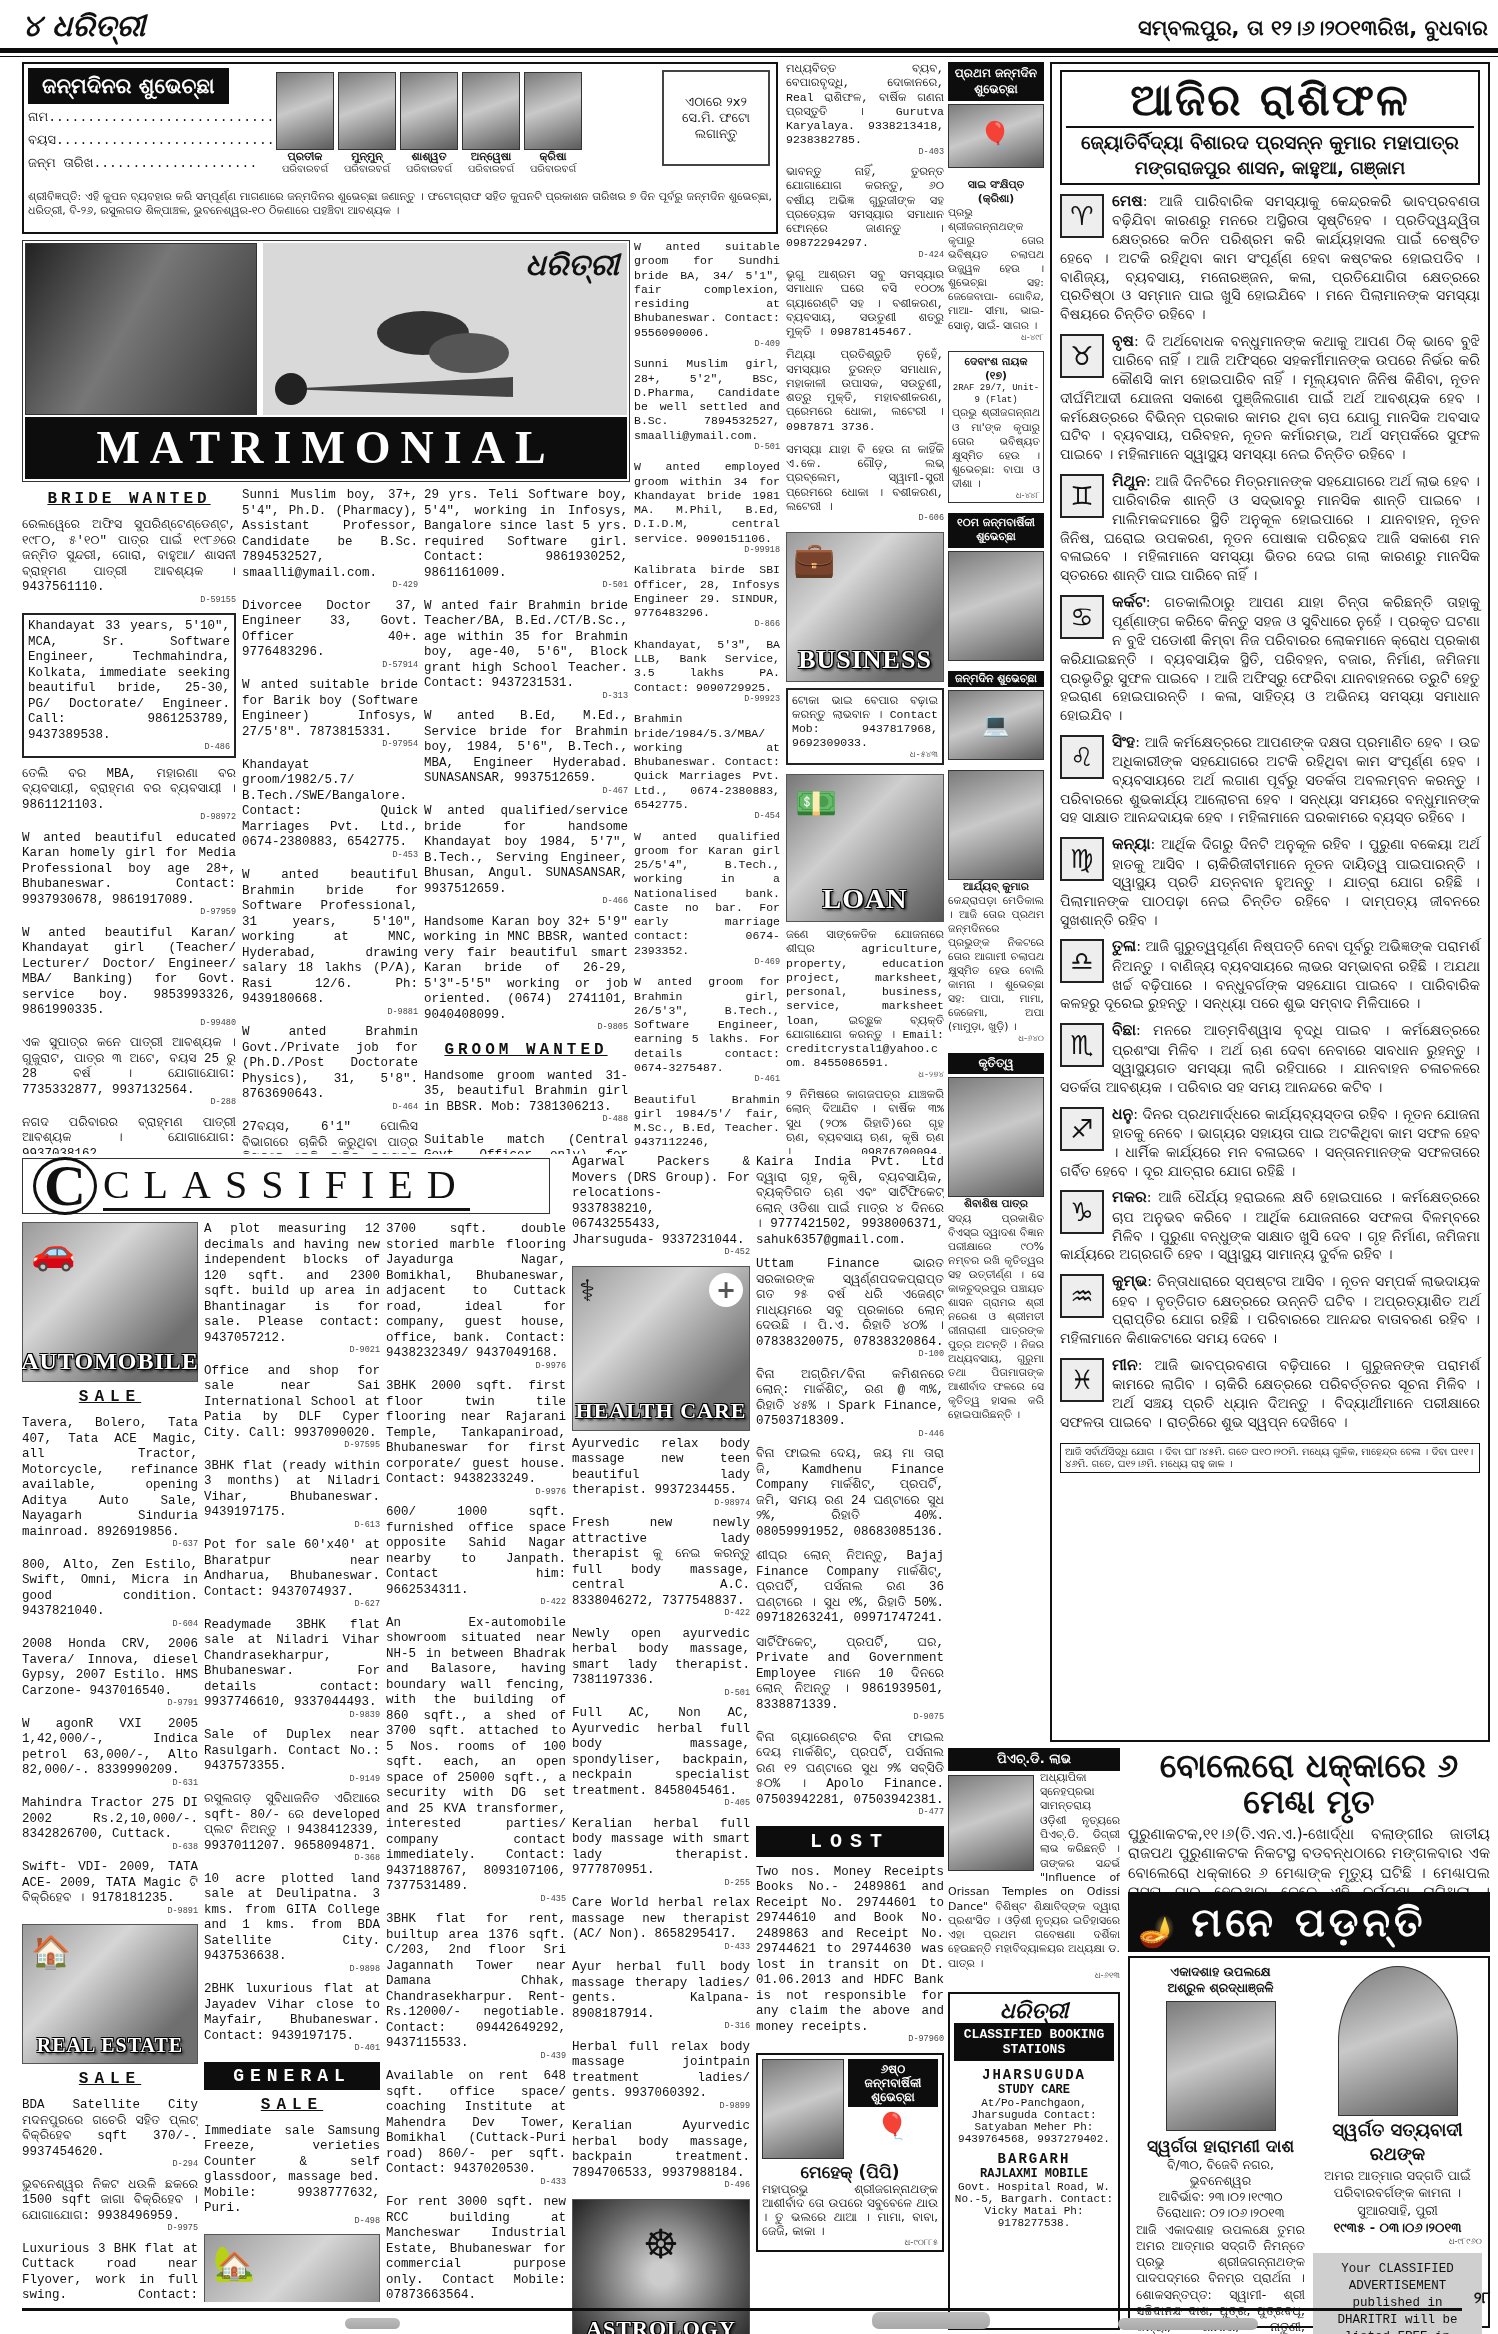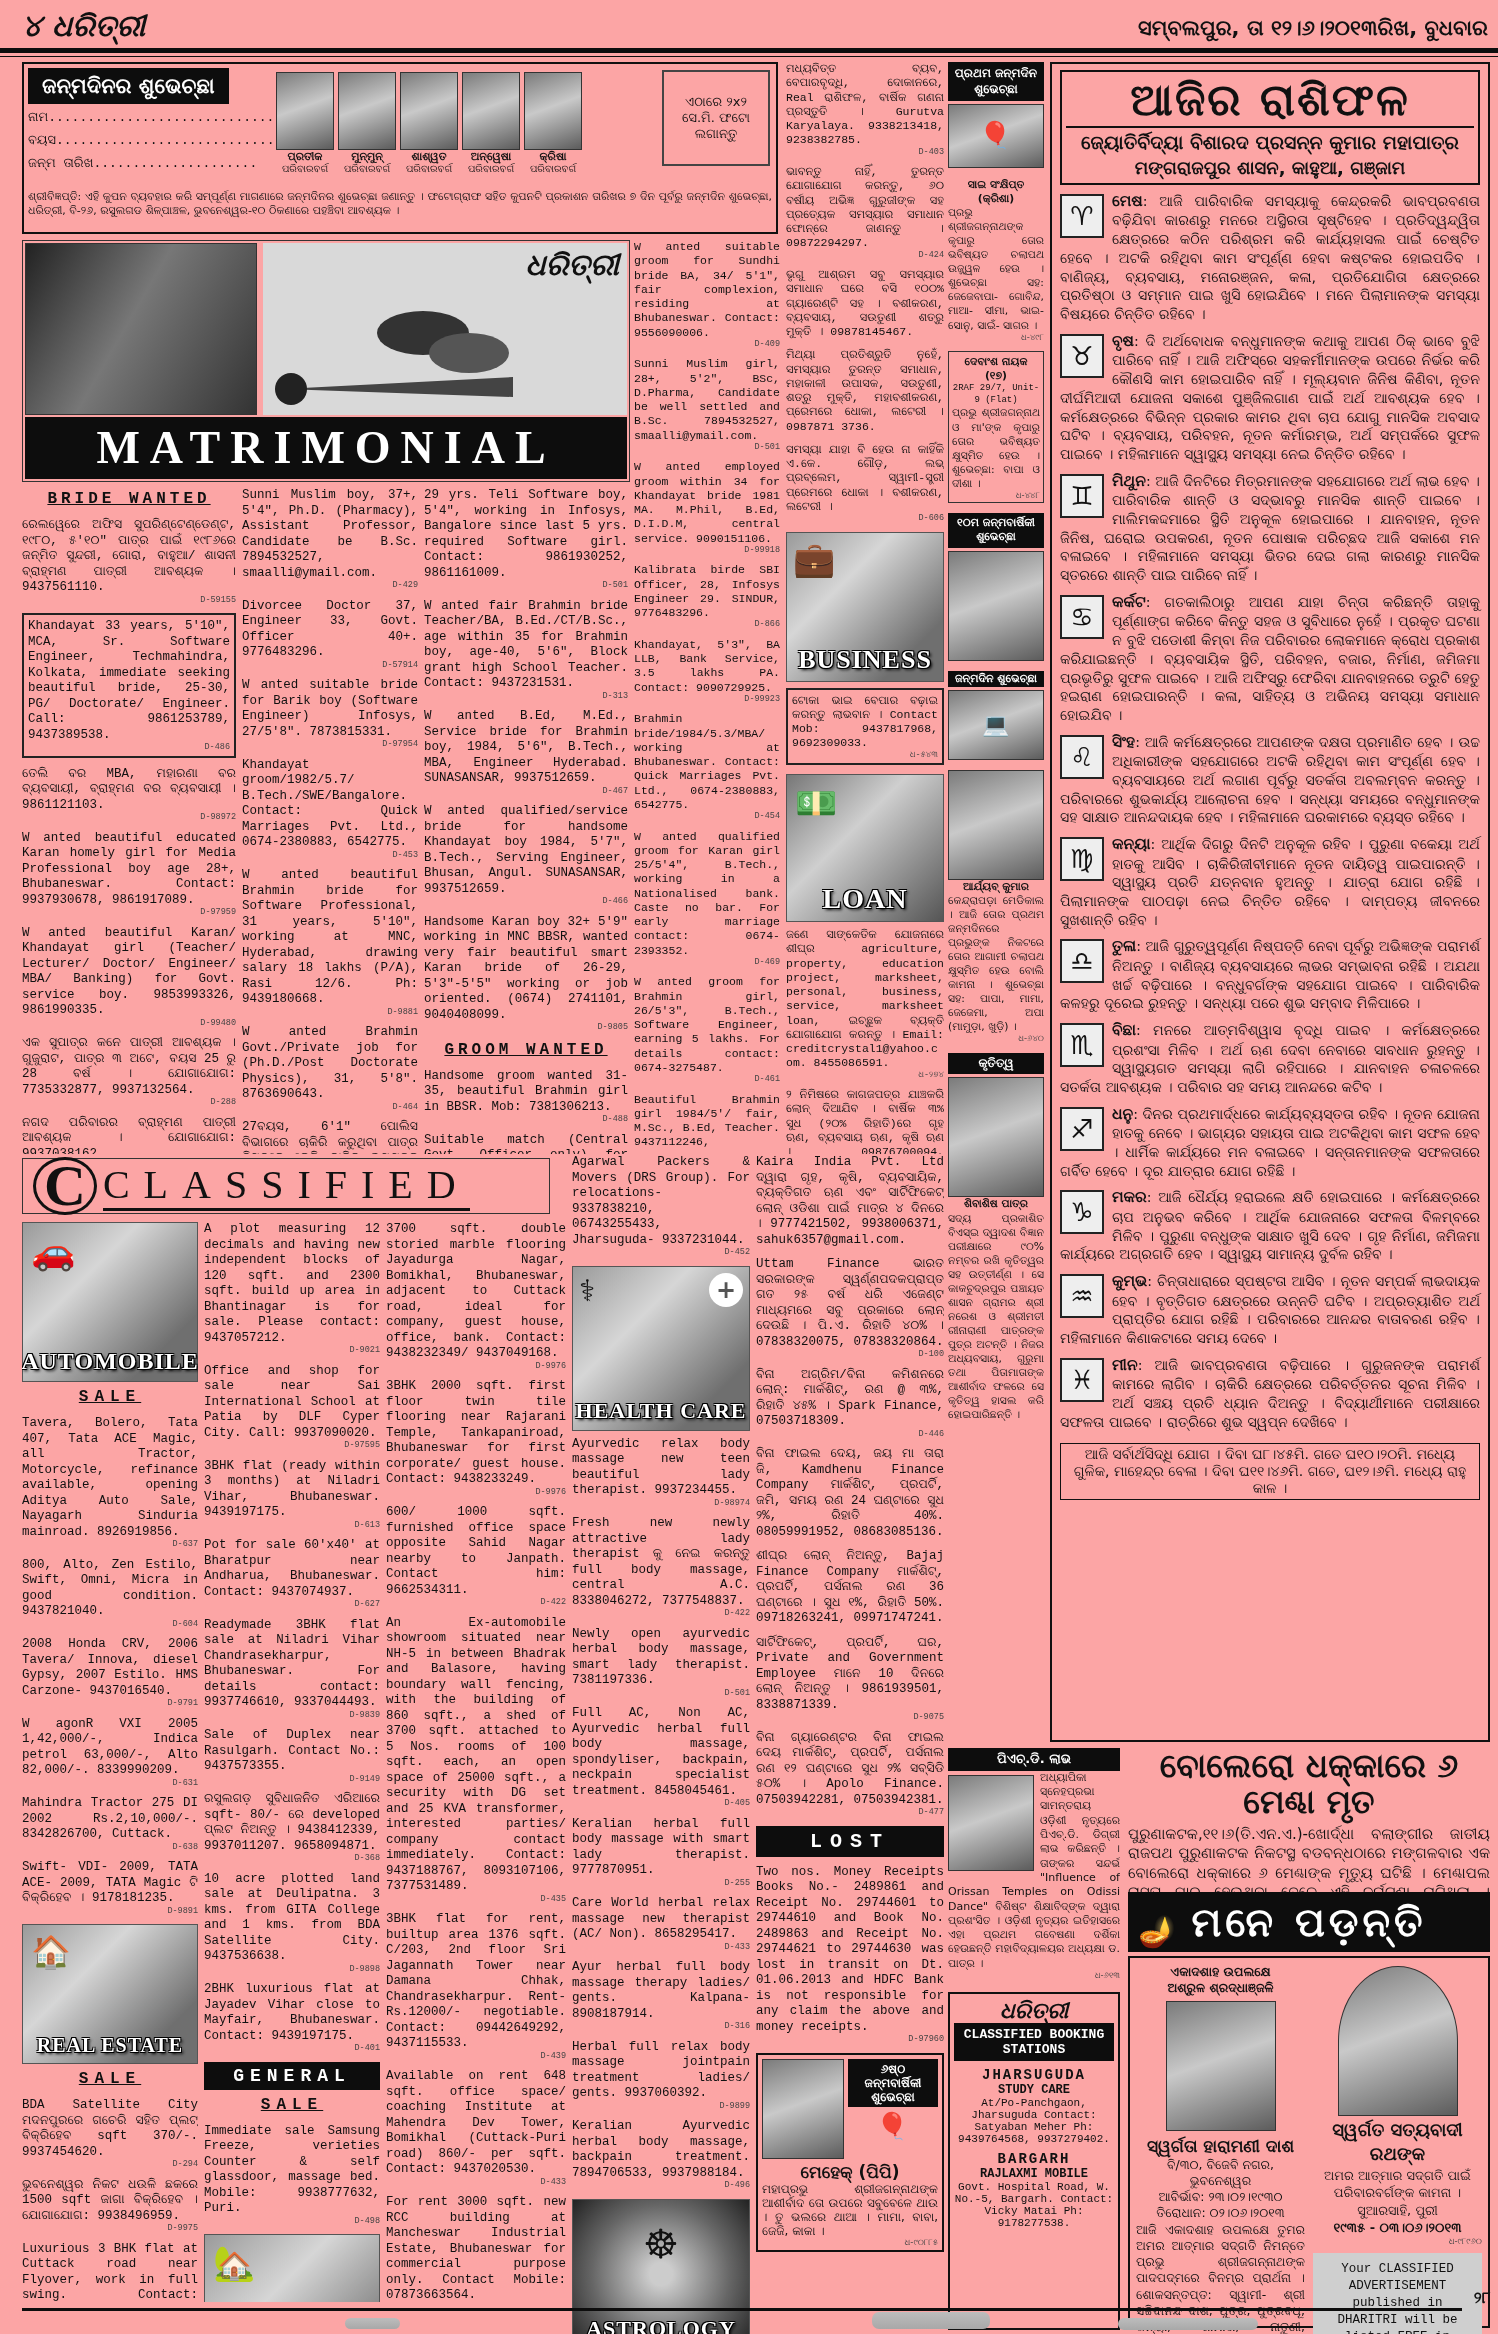--- a/index.html
+++ b/index.html
@@ -1,17 +1,17 @@
 <!DOCTYPE html>
 <html><head>
 <meta charset="utf-8">
 <style>
 *{margin:0;padding:0;box-sizing:border-box}
 html,body{background:#e8e8e8}
-.page{position:relative;width:1498px;height:2334px;background:#fca5a5;color:#111;
+.page{position:relative;width:1498px;height:2334px;background:#ffffff;color:#111;
   font-family:"DejaVu Sans",sans-serif;overflow:hidden}
 .abs{position:absolute}
 .mono{font-family:"Liberation Mono","DejaVu Sans Mono",monospace}
 .serif{font-family:"Liberation Serif","DejaVu Serif",serif}
 .col{overflow:hidden}
 .ad{font-family:"Liberation Mono","DejaVu Sans",monospace;font-size:12.5px;line-height:1.24;
   margin-bottom:9px;text-align:justify;word-break:break-word}
 .adid{display:block;font-size:8.5px;color:#444;text-align:right;line-height:1}
 .boxedad{border:2px solid #222;padding:4px;margin-bottom:9px}
 .shead{font-family:"Liberation Mono",monospace;font-weight:bold;font-size:16px;
@@ -307,21 +307,21 @@
           <b>କୁମ୍ଭ</b>:
           <span>ଚିନ୍ତାଧାରାରେ ସ୍ପଷ୍ଟତା ଆସିବ । ନୂତନ ସମ୍ପର୍କ ଲାଭଦାୟକ ହେବ । ବୃତ୍ତିଗତ କ୍ଷେତ୍ରରେ ଉନ୍ନତି ଘଟିବ । ଅପ୍ରତ୍ୟାଶିତ ଅର୍ଥ ପ୍ରାପ୍ତିର ଯୋଗ ରହିଛି । ପରିବାରରେ ଆନନ୍ଦର ବାତାବରଣ ରହିବ । ମହିଳାମାନେ କିଣାକଟାରେ ସମୟ ଦେବେ ।</span>
         </div>
 
         <div class="sign">
           <span class="icon">♓</span>
           <b>ମୀନ</b>:
           <span>ଆଜି ଭାବପ୍ରବଣତା ବଢ଼ିପାରେ । ଗୁରୁଜନଙ୍କ ପରାମର୍ଶ କାମରେ ଲାଗିବ । ଚାକିରି କ୍ଷେତ୍ରରେ ପରିବର୍ତ୍ତନର ସୂଚନା ମିଳିବ । ଅର୍ଥ ସଞ୍ଚୟ ପ୍ରତି ଧ୍ୟାନ ଦିଅନ୍ତୁ । ବିଦ୍ୟାର୍ଥୀମାନେ ପରୀକ୍ଷାରେ ସଫଳତା ପାଇବେ । ରାତ୍ରିରେ ଶୁଭ ସ୍ୱପ୍ନ ଦେଖିବେ ।</span>
         </div>
       </div>
-    <div style="clear:both;border:1px solid #111;margin-top:12px;padding:2px 4px;font-size:14px;text-align:center">ଆଜି ସର୍ବାର୍ଥସିଦ୍ଧି ଯୋଗ । ଦିବା ଘ୮।୪୫ମି. ଗତେ ଘ୧୦।୨୦ମି. ମଧ୍ୟେ ଗୁଳିକ, ମାହେନ୍ଦ୍ର ବେଳା । ଦିବା ଘ୧୧।୪୬ମି. ଗତେ, ଘ୧୨।୬ମି. ମଧ୍ୟେ ରାହୁ କାଳ ।</div>
+    <div style="clear:both;border:1px solid #111;margin-top:12px;padding:2px 4px;font-size:10px;text-align:left">ଆଜି ସର୍ବାର୍ଥସିଦ୍ଧି ଯୋଗ । ଦିବା ଘ୮।୪୫ମି. ଗତେ ଘ୧୦।୨୦ମି. ମଧ୍ୟେ ଗୁଳିକ, ମାହେନ୍ଦ୍ର ବେଳା । ଦିବା ଘ୧୧।୪୬ମି. ଗତେ, ଘ୧୨।୬ମି. ମଧ୍ୟେ ରାହୁ କାଳ ।</div>
   </div>
 
   <div class="abs" style="left:1128px;top:1748px;width:362px;height:138px">
     <div style="font-size:33px;font-weight:bold;text-align:center;line-height:1.1">ବୋଲେରୋ ଧକ୍କାରେ ୬ ମେଣ୍ଢା ମୃତ</div>
     <div style="font-size:15px;line-height:1.3;text-align:justify;margin-top:4px">ପୁରୁଣାକଟକ,୧୧।୬(ତି.ଏନ.ଏ.)-ଖୋର୍ଦ୍ଧା ବଲାଙ୍ଗୀର ଜାତୀୟ ରାଜପଥ ପୁରୁଣାକଟକ ନିକଟସ୍ଥ ବଡବନ୍ଧଠାରେ ମଙ୍ଗଳବାର ଏକ ବୋଲେରୋ ଧକ୍କାରେ ୬ ମେଣ୍ଢାଙ୍କ ମୃତ୍ୟୁ ଘଟିଛି । ମେଣ୍ଢାପଲ ରାସ୍ତା ପାର ହେଉଥିବା ବେଳେ ଏହି ଦୁର୍ଘଟଣା ଘଟିଥିଲା । ମେଣ୍ଢାଗୁଡ଼ିକ ବଡବନ୍ଧ ଗ୍ରାମର କର୍ଣ୍ଣ ପାତ୍ରଙ୍କର ବୋଲି ଜଣାପଡ଼ିଛି ।</div>
   </div>
 
   <div class="abs col" style="left:948px;top:1748px;width:172px;height:238px;font-size:11px;line-height:1.3">
     <div class="blackbar" style="padding:3px;font-size:13px">ପିଏଚ୍.ଡି. ଲାଭ</div>
     <div class="photo" style="height:96px;width:86px;float:left;margin:4px 6px 2px 0"></div>

